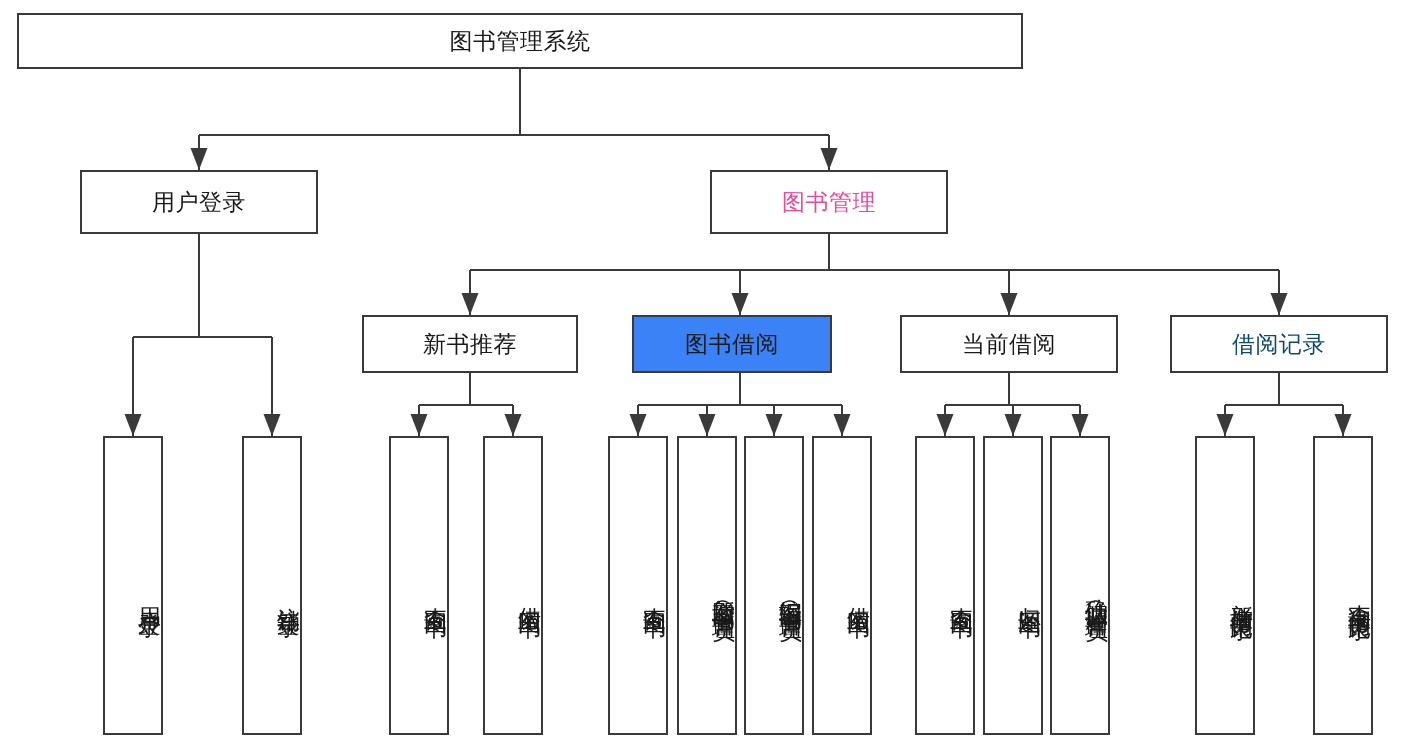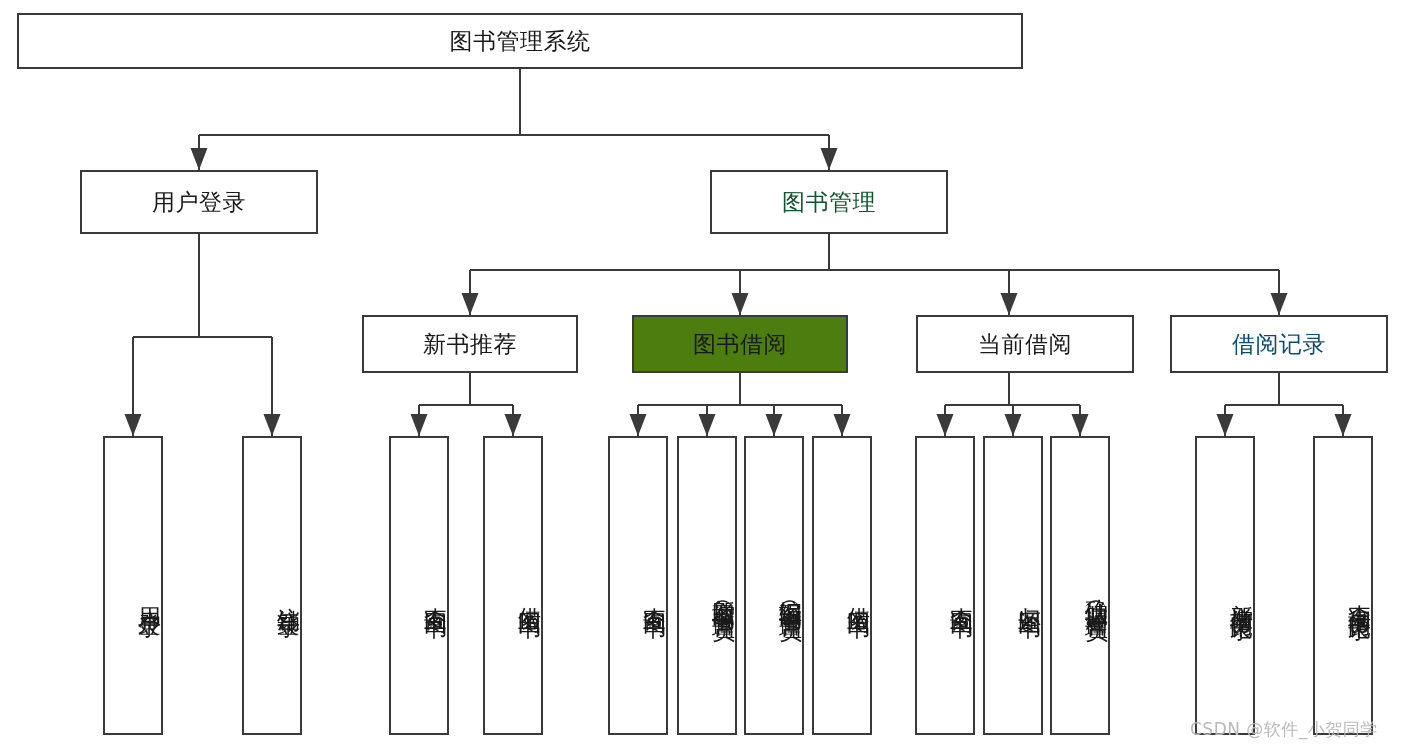--- a/index.html
+++ b/index.html
@@ -120,30 +120,30 @@
       <line x1="1343" y1="405" x2="1343" y2="436" stroke="#3a3a3a" stroke-width="2.6" shape-rendering="crispEdges"></line>
       <path d="M1334.5,414 L1351.5,414 L1343,436 Z" fill="#3a3a3a"></path>
     </svg>
   <div id="nodes">
       <div class="node horiz" style="left: 17px; top: 13px; width: 1006px; height: 56px; border-color: rgb(58, 58, 58); background: rgb(255, 255, 255); color: rgb(26, 26, 26);">
         <span>图书管理系统</span>
       </div>
       <div class="node horiz" style="left: 80px; top: 170px; width: 238px; height: 64px; border-color: rgb(58, 58, 58); background: rgb(255, 255, 255); color: rgb(26, 26, 26);">
         <span>用户登录</span>
       </div>
-      <div class="node horiz" style="left: 710px; top: 170px; width: 238px; height: 64px; border-color: rgb(58, 58, 58); background: rgb(255, 255, 255); color: #14532d;">
+      <div class="node horiz" style="left: 710px; top: 170px; width: 238px; height: 64px; border-color: rgb(58, 58, 58); background: rgb(255, 255, 255); color: #ec4899;">
         <span>图书管理</span>
       </div>
       <div class="node horiz" style="left: 362px; top: 315px; width: 216px; height: 58px; border-color: rgb(58, 58, 58); background: rgb(255, 255, 255); color: rgb(26, 26, 26);">
         <span>新书推荐</span>
       </div>
-      <div class="node horiz" style="left: 632px; top: 315px; width: 216px; height: 58px; border-color: rgb(58, 58, 58); background: #4d7c0f; color: rgb(26, 26, 26);">
+      <div class="node horiz" style="left: 632px; top: 315px; width: 200px; height: 58px; border-color: rgb(58, 58, 58); background: #3b82f6; color: rgb(26, 26, 26);">
         <span>图书借阅</span>
       </div>
-      <div class="node horiz" style="left: 900px; top: 315px; width: 218px; height: 58px; border-color: rgb(58, 58, 58); background: rgb(255, 255, 255); color: rgb(26, 26, 26); margin-left: 16px;">
+      <div class="node horiz" style="left: 900px; top: 315px; width: 218px; height: 58px; border-color: rgb(58, 58, 58); background: rgb(255, 255, 255); color: rgb(26, 26, 26);">
         <span>当前借阅</span>
       </div>
       <div class="node horiz" style="left: 1170px; top: 315px; width: 218px; height: 58px; border-color: rgb(58, 58, 58); background: rgb(255, 255, 255); color: #0c4a6e;">
         <span>借阅记录</span>
       </div>
       <div class="node vert" style="left: 103px; top: 436px; width: 60px; height: 299px; border-color: rgb(58, 58, 58); background: rgb(255, 255, 255); color: rgb(26, 26, 26);">
         <span>用户登录</span>
       </div>
       <div class="node vert" style="left: 242px; top: 436px; width: 60px; height: 299px; border-color: rgb(58, 58, 58); background: rgb(255, 255, 255); color: rgb(26, 26, 26);">
         <span>注销登录</span>
@@ -175,14 +175,13 @@
       <div class="node vert" style="left: 1050px; top: 436px; width: 60px; height: 299px; border-color: rgb(58, 58, 58); background: rgb(255, 255, 255); color: rgb(26, 26, 26);">
         <span>确认归还（管理员）</span>
       </div>
       <div class="node vert" style="left: 1195px; top: 436px; width: 60px; height: 299px; border-color: rgb(58, 58, 58); background: rgb(255, 255, 255); color: rgb(26, 26, 26);">
         <span>新增借阅记录</span>
       </div>
       <div class="node vert" style="left: 1313px; top: 436px; width: 60px; height: 299px; border-color: rgb(58, 58, 58); background: rgb(255, 255, 255); color: rgb(26, 26, 26);">
         <span>查询借阅记录</span>
       </div>
     </div>
-  <div class="watermark" style="left: 1190px; top: 718px; color: rgb(185, 185, 185);">CSDN @软件_小贺同学</div>
 </div>
 
 </body></html>

